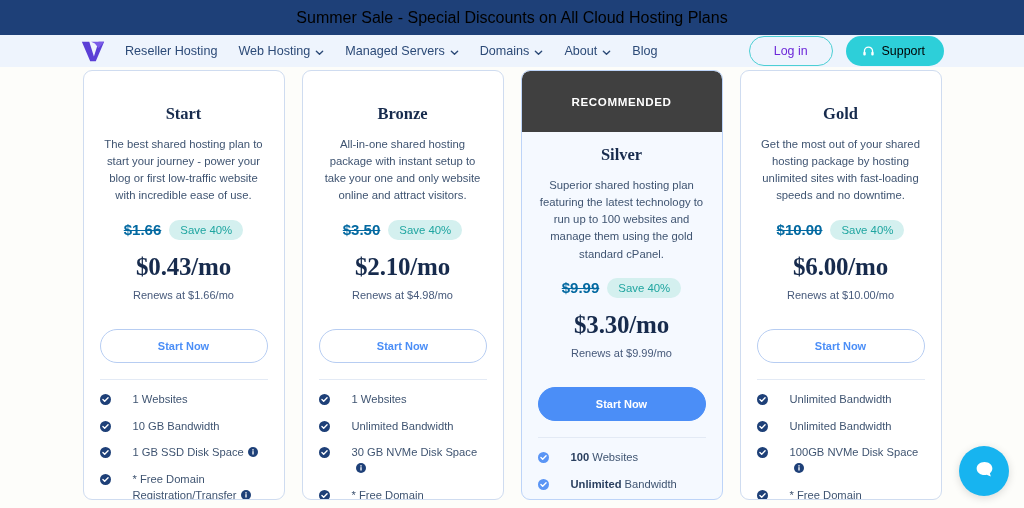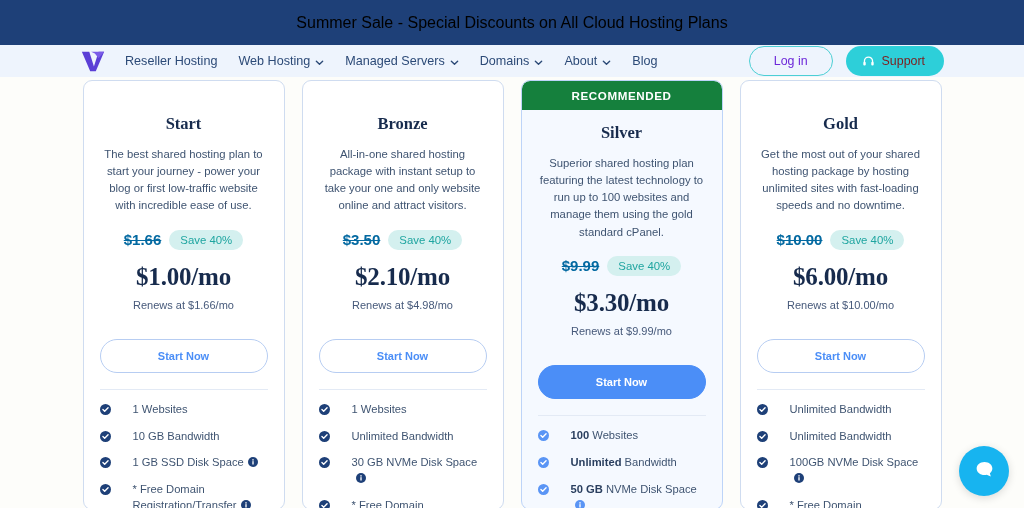--- a/index.html
+++ b/index.html
@@ -5,21 +5,21 @@
   * { box-sizing: border-box; margin: 0; padding: 0; }
   html, body {
     width: 1024px; height: 508px;
     overflow: hidden;
     background: #fdfdfa;
     font-family: "Liberation Sans", sans-serif;
   }
 
   
   .announce {
-    height: 45px;
+    height: 35px;
     background: #1e4078;
     display: flex;
     align-items: center;
     justify-content: center;
   }
 
   
   .navbar {
     height: 32px;
     background: #eef4fd;
@@ -65,21 +65,21 @@
     color: #6d28d9;
     background: transparent;
     border-radius: 20px;
     font-size: 12.4px;
     padding: 7px 24px;
     cursor: pointer;
     font-family: inherit;
   }
   .btn-support {
     background: #2dcfd9;
-    color: #7f1d1d;
+    color: #000000;
     border: none;
     border-radius: 20px;
     font-size: 12.4px;
     padding: 8px 19px 8px 16px;
     cursor: pointer;
     display: flex;
     align-items: center;
     gap: 7px;
     font-family: inherit;
   }
@@ -101,27 +101,27 @@
     position: relative;
     height: 430px;
     overflow: hidden;
   }
   .card.featured {
     background: #f5f9ff;
     border-color: #bdd4f8;
     padding-top: 0;
   }
   .ribbon {
-    background: #15803d;
+    background: #404040;
     color: #ffffff;
     font-size: 11.6px;
     font-weight: bold;
     letter-spacing: 0.6px;
     text-align: center;
-    padding: 8px 0;
+    padding: 24px 0;
     margin: 0 -16px 0 -16px;
     border-radius: 8px 8px 0 0;
   }
   .card-pad { padding-top: 33px; }
   .card.featured .card-pad { padding-top: 13px; }
 
   .plan-name {
     text-align: center;
     font-family: "Liberation Serif", serif;
     font-size: 16.5px;
@@ -312,21 +312,21 @@
 <div class="cards">
 
   <div class="card">
     <div class="card-pad">
       <div class="plan-name">Start</div>
       <div class="plan-desc">The best shared hosting plan to start your journey - power your blog or first low-traffic website with incredible ease of use.</div>
       <div class="price-row">
         <span class="old-price">$1.66</span>
         <span class="save-badge">Save 40%</span>
       </div>
-      <div class="big-price">$1.00/mo</div>
+      <div class="big-price">$0.43/mo</div>
       <div class="renews">Renews at $1.66/mo</div>
       <button class="cta">Start Now</button>
       <div class="divider"></div>
       <ul class="features">
         <li class="feature">
           <span class="check">
               <svg viewBox="0 0 12 12" width="11" height="11">
                 <circle cx="6" cy="6" r="6" fill="#1e4078"></circle>
                 <path d="M3.2 6.1 L5.1 8 L8.8 4.2" stroke="#fff" stroke-width="1.5" fill="none" stroke-linecap="round" stroke-linejoin="round"></path>
               </svg>

